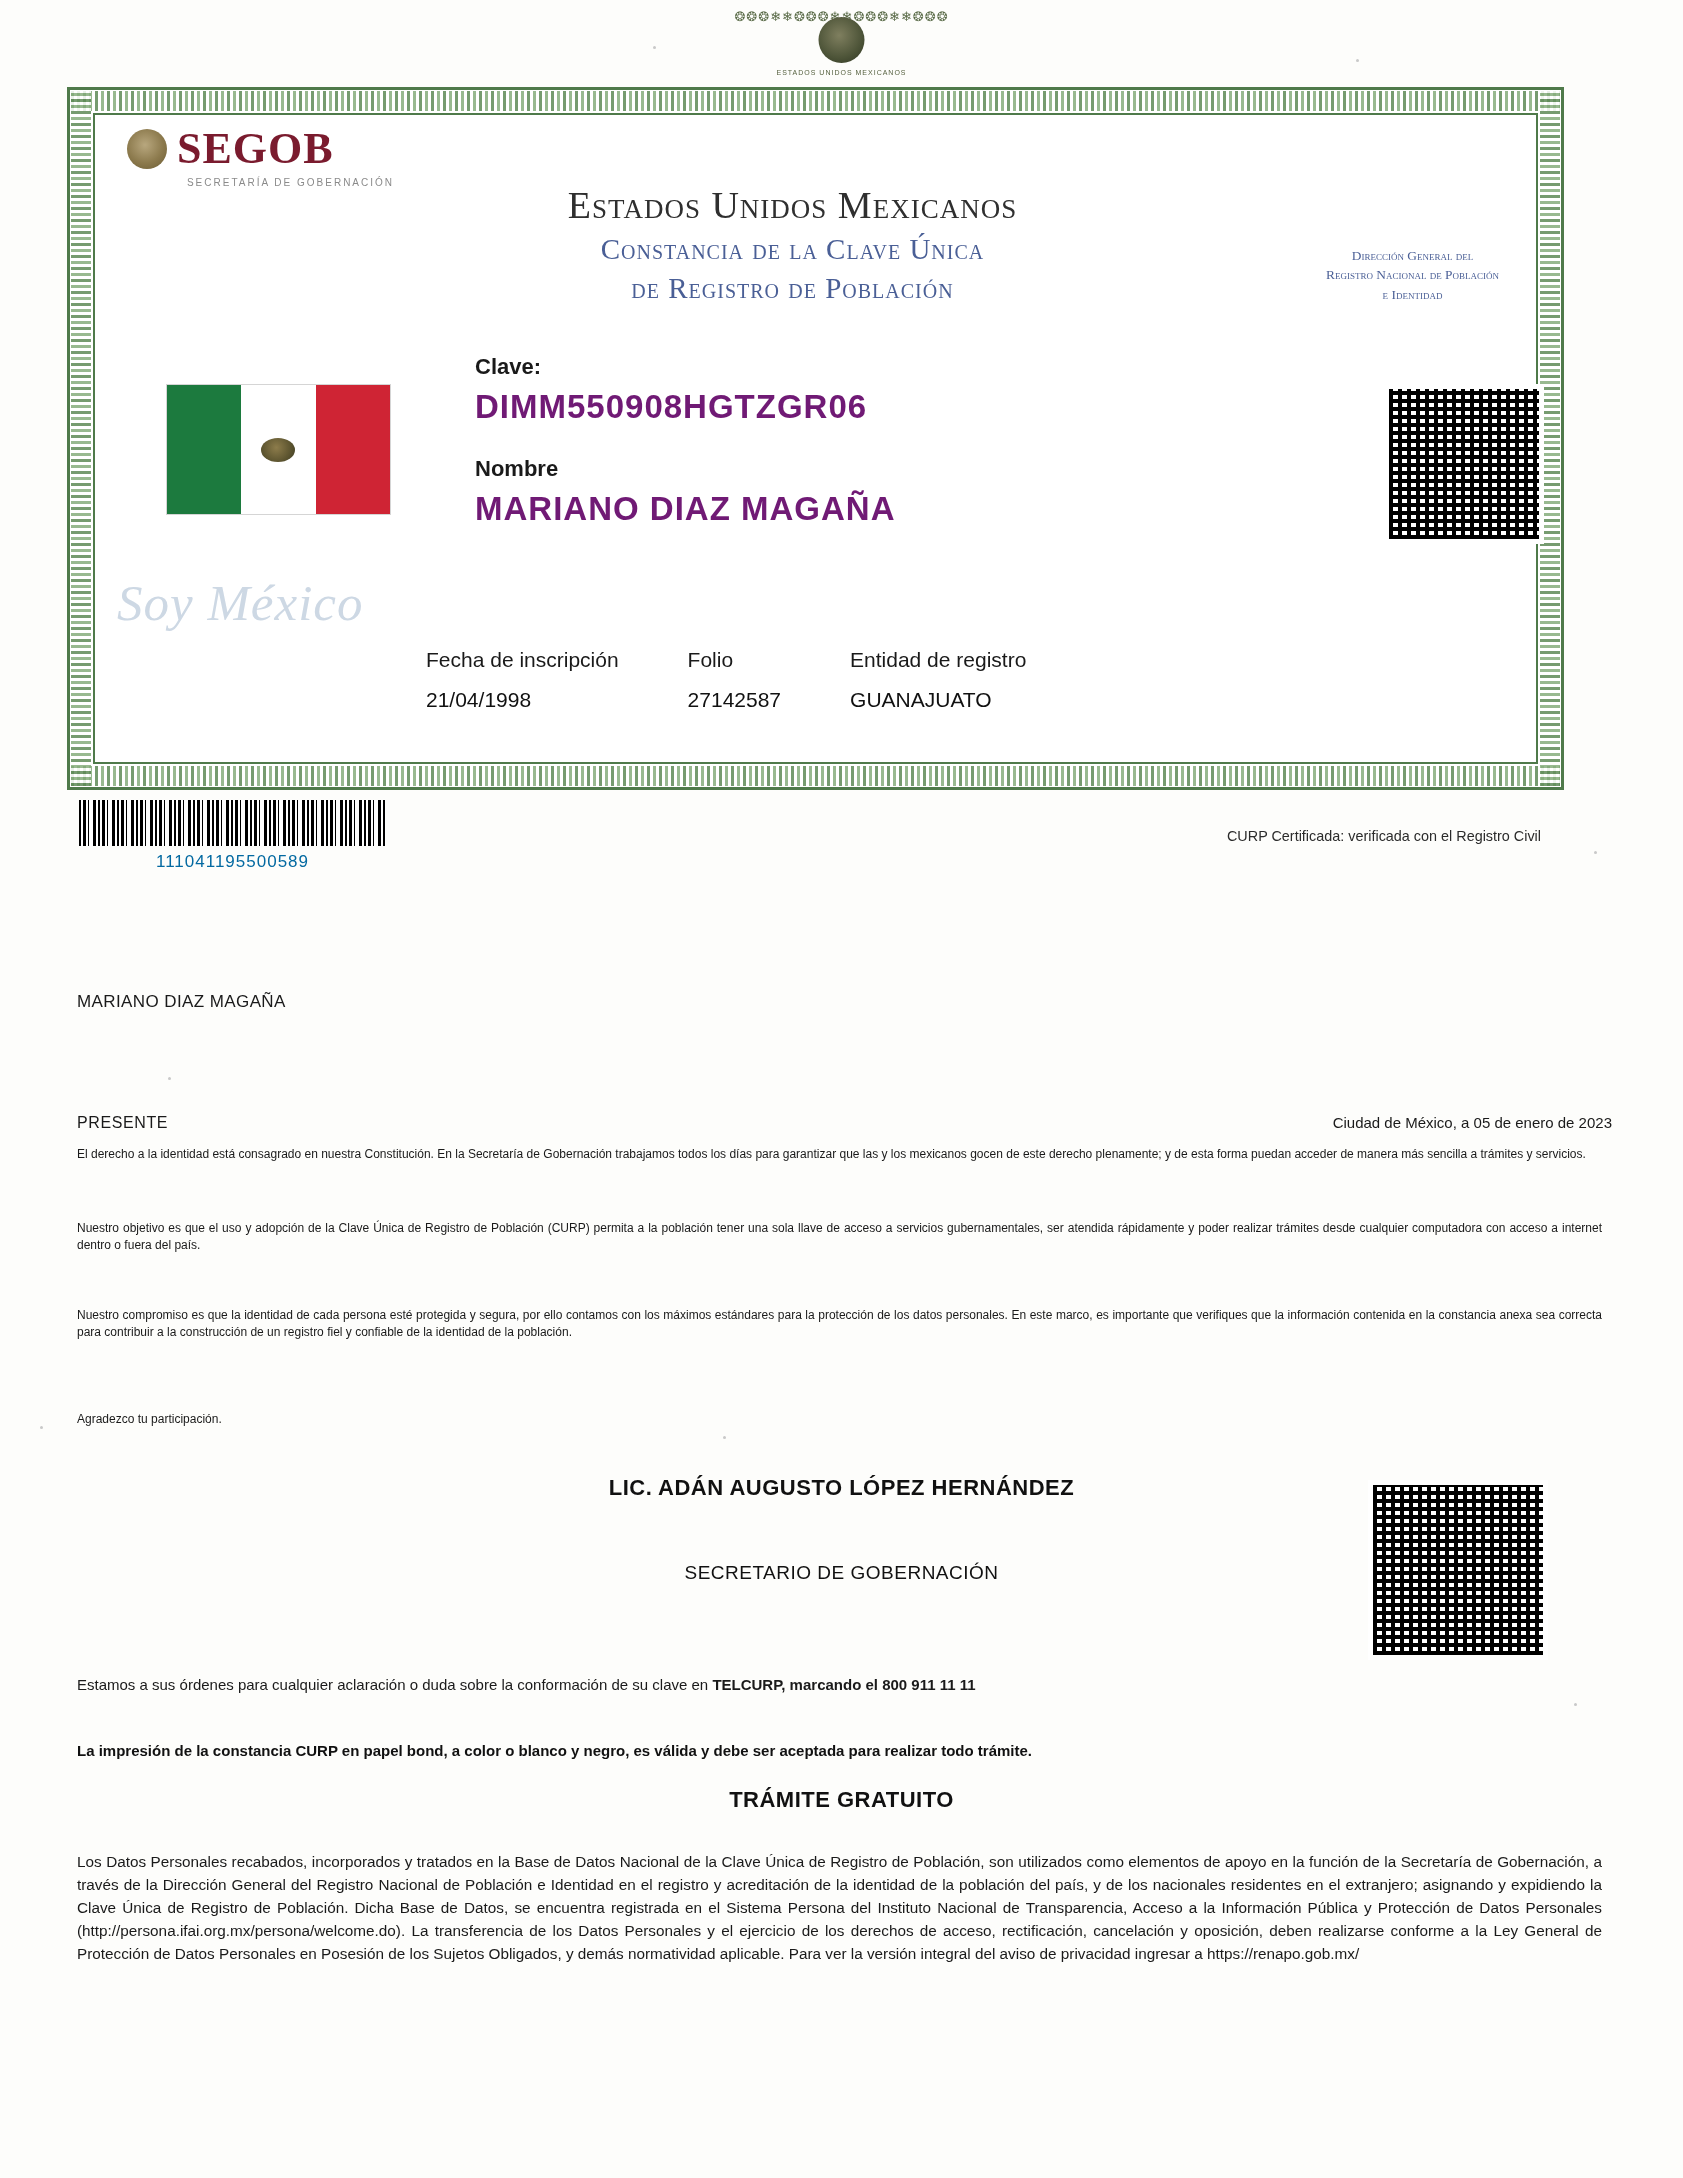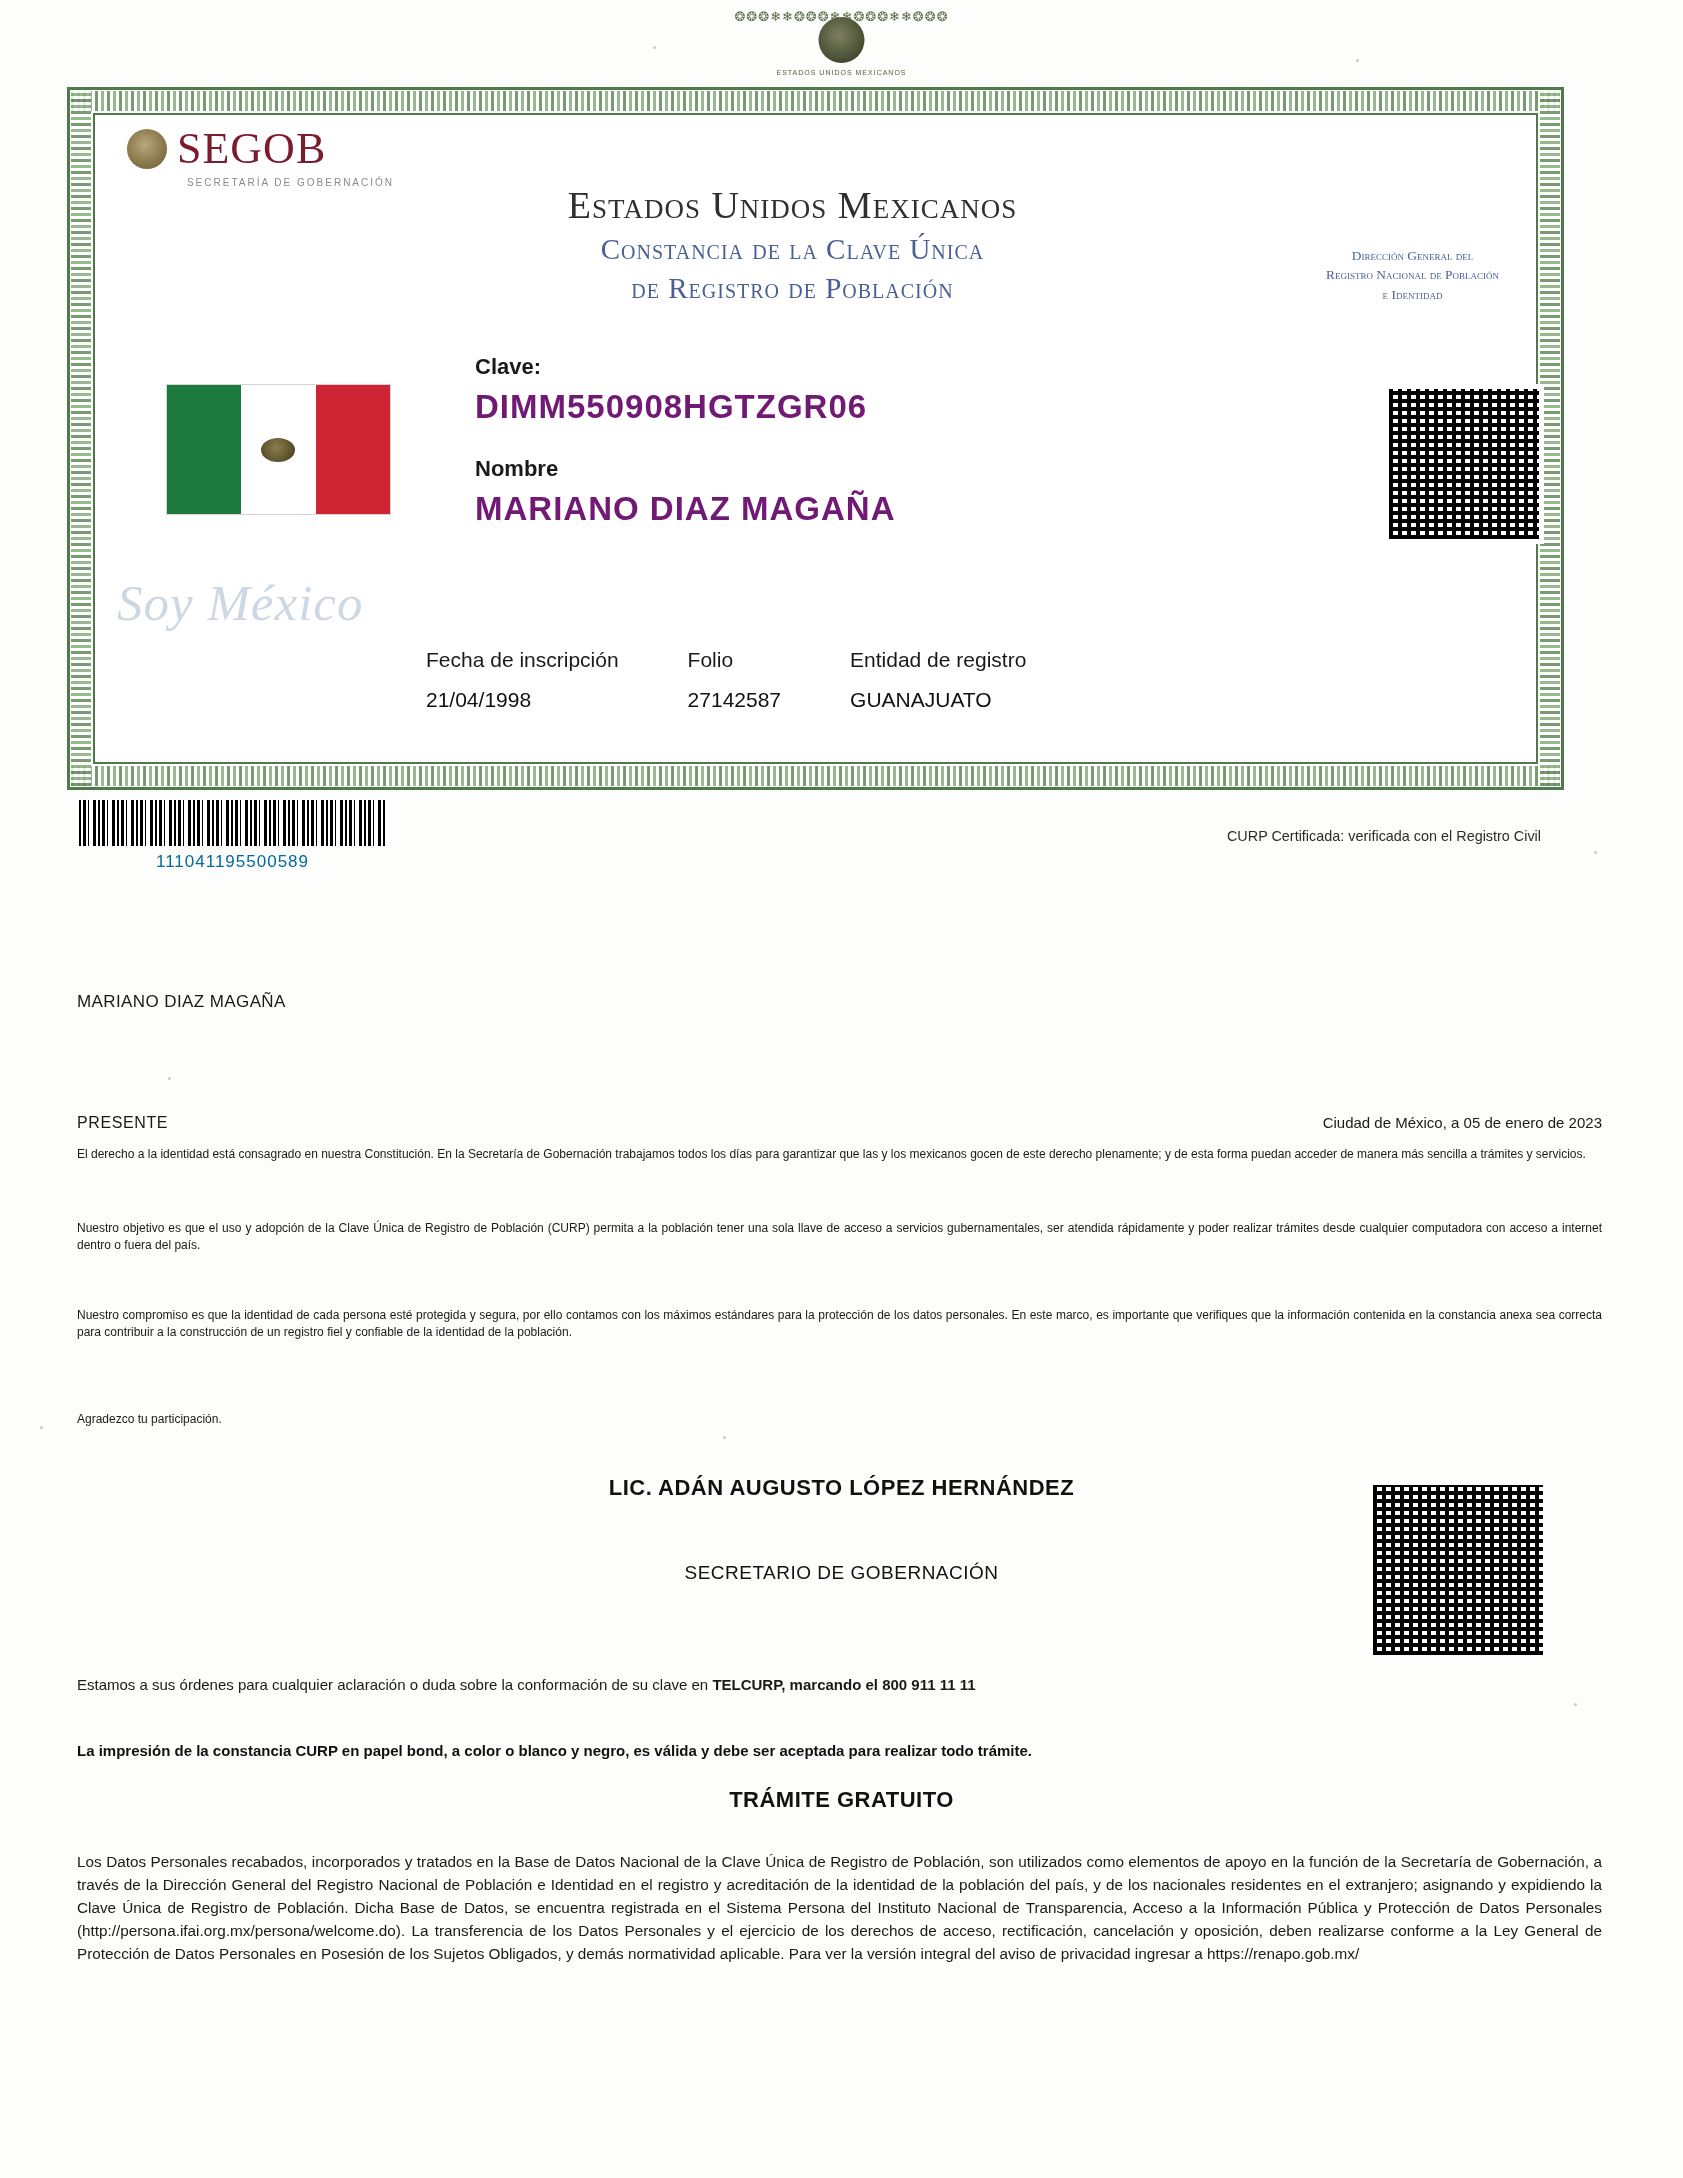--- a/index.html
+++ b/index.html
@@ -121,21 +121,21 @@
     gap: 10px;
   }
   .segob-seal {
     width: 40px; height: 40px;
     border-radius: 50%;
     background: radial-gradient(circle at 45% 40%, #b8a77e 0%, #8c7a4d 55%, #6a5b34 100%);
     flex: 0 0 auto;
   }
   .segob-word {
     font-family: "Liberation Serif", serif;
-    font-weight: normal;
+    font-weight: bold;
     font-size: 44px;
     letter-spacing: 1px;
     color: #7a1b2e;
     line-height: 1;
   }
   .segob-sub {
     margin-top: 6px;
     font-size: 10px;
     letter-spacing: 2px;
     color: #8a8a8a;
@@ -309,21 +309,21 @@
   .presente {
     position: absolute;
     left: 77px;
     top: 1114px;
     font-size: 16px;
     letter-spacing: 0.6px;
     color: #1a1a1a;
   }
   .city-date {
     position: absolute;
-    right: 81px;
+    right: 71px;
     top: 1114px;
     font-size: 15px;
     color: #1a1a1a;
     text-align: right;
   }
   .para {
     position: absolute;
     left: 77px;
     width: 1525px;
     font-size: 12px;

